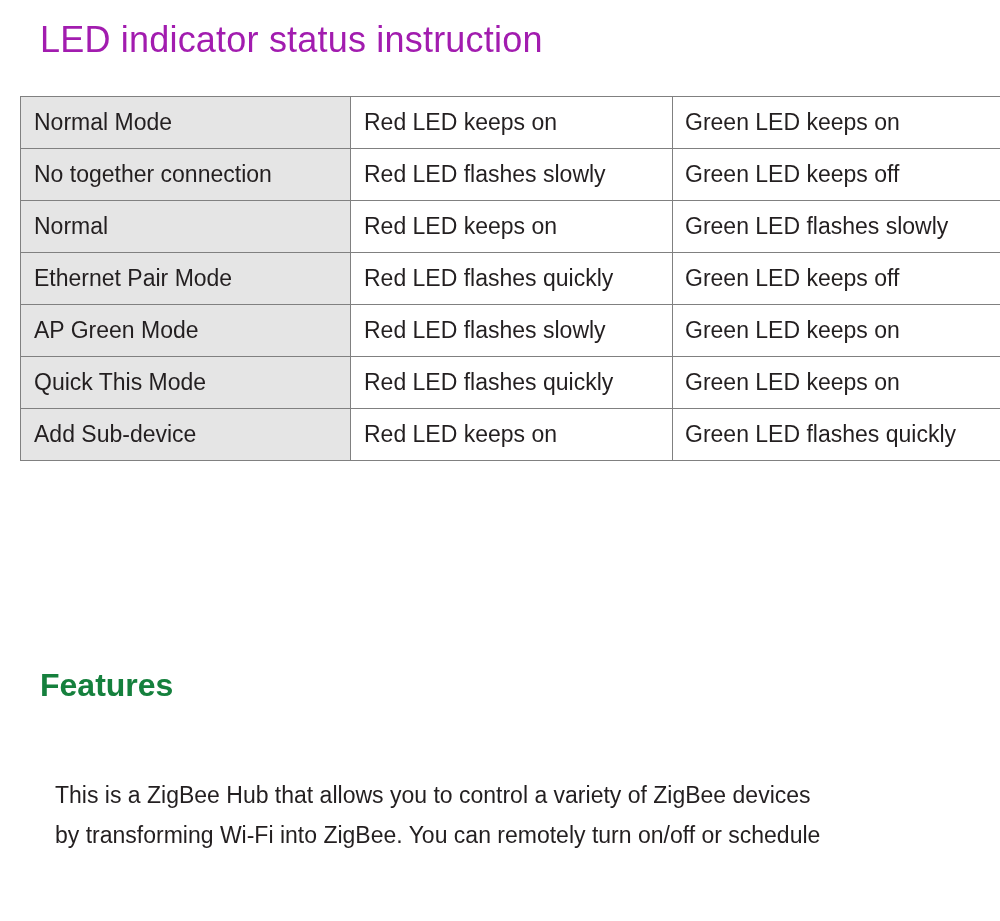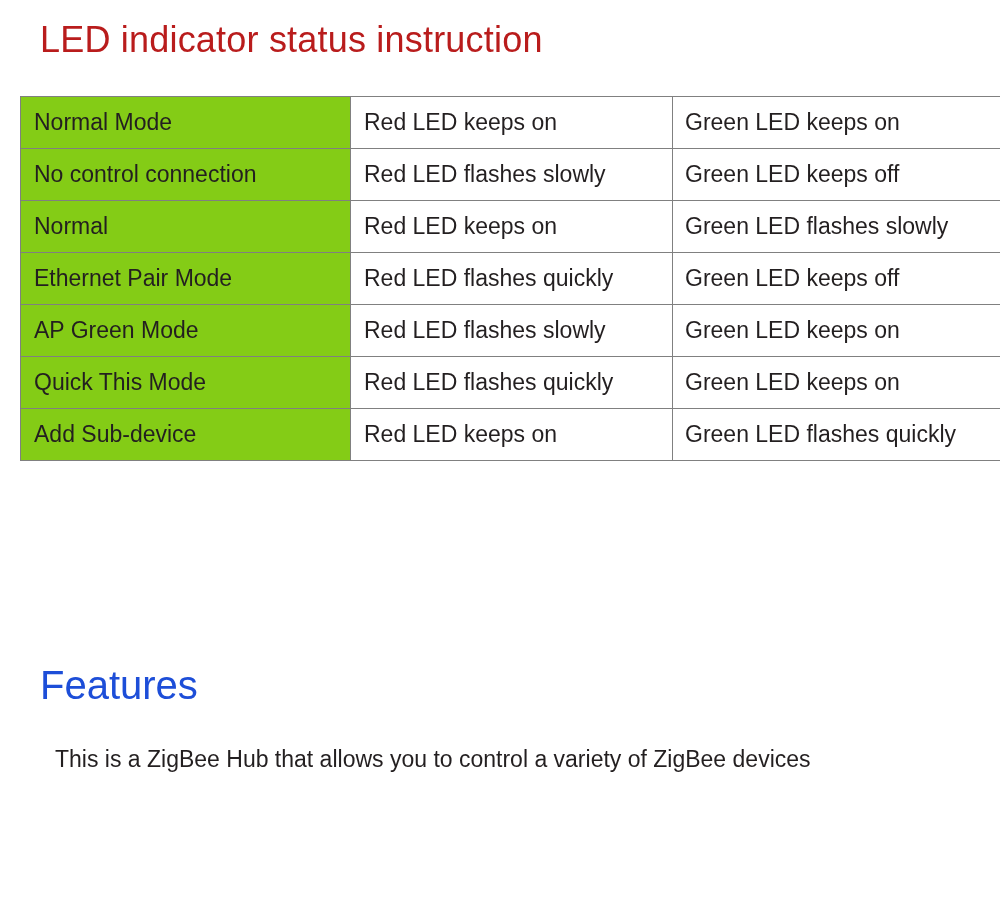--- a/index.html
+++ b/index.html
@@ -19,21 +19,21 @@
 
   
   #page-title {
     position: absolute;
     left: 40px;
     top: 16px;
     font-family: "Liberation Sans", sans-serif;
     font-size: 36px;
     font-weight: 400;
     line-height: 48px;
-    color: #b91c1c;
+    color: #a21caf;
     letter-spacing: 0.2px;
     white-space: nowrap;
   }
 
   
   #led-table {
     position: absolute;
     left: 20px;
     top: 96px;
     width: 965px;
@@ -48,49 +48,49 @@
     font-weight: 400;
     color: #231f20;
     padding: 0 0 0 13px;
     vertical-align: middle;
     line-height: 1.15;
     white-space: nowrap;
     overflow: hidden;
   }
   #led-table td.col-mode {
     width: 316px;
-    background: #84cc16;
+    background: #e5e5e5;
   }
   #led-table td.col-red {
     width: 308px;
     background: #ffffff;
     margin-top: 36px;
   }
   #led-table td.col-green {
     width: 341px;
     background: #ffffff;
     padding-left: 12px;
   }
 
   
   #features-heading {
     position: absolute;
     left: 40px;
     top: 662px;
     font-family: "Liberation Sans", sans-serif;
-    font-size: 40px;
-    font-weight: 400;
+    font-size: 32px;
+    font-weight: 700;
     line-height: 46px;
-    color: #1d4ed8;
+    color: #15803d;
     white-space: nowrap;
   }
   #features-body {
     position: absolute;
     left: 55px;
-    top: 739px;
+    top: 775px;
     width: 930px;
     font-family: "Liberation Sans", sans-serif;
     font-size: 23px;
     font-weight: 400;
     line-height: 40px;
     color: #231f20;
     text-align: left;
   }
   #features-body .ln { display: block; white-space: nowrap; }
 </style>
@@ -100,21 +100,21 @@
 <div id="page-title">LED indicator status instruction</div>
 
 <table id="led-table">
   <tbody>
     <tr>
       <td class="col-mode">Normal Mode</td>
       <td class="col-red">Red LED keeps on</td>
       <td class="col-green">Green LED keeps on</td>
     </tr>
     <tr>
-      <td class="col-mode">No control connection</td>
+      <td class="col-mode">No together connection</td>
       <td class="col-red">Red LED flashes slowly</td>
       <td class="col-green">Green LED keeps off</td>
     </tr>
     <tr>
       <td class="col-mode">Normal</td>
       <td class="col-red">Red LED keeps on</td>
       <td class="col-green">Green LED flashes slowly</td>
     </tr>
     <tr>
       <td class="col-mode">Ethernet Pair Mode</td>
@@ -136,13 +136,14 @@
       <td class="col-red">Red LED keeps on</td>
       <td class="col-green">Green LED flashes quickly</td>
     </tr>
   </tbody>
 </table>
 
 <div id="features-heading">Features</div>
 
 <div id="features-body">
   <span class="ln">This is a ZigBee Hub that allows you to control a variety of ZigBee devices</span>
+  <span class="ln">by transforming Wi-Fi into ZigBee. You can remotely turn on/off or schedule</span>
 </div>
 
 </body></html>

